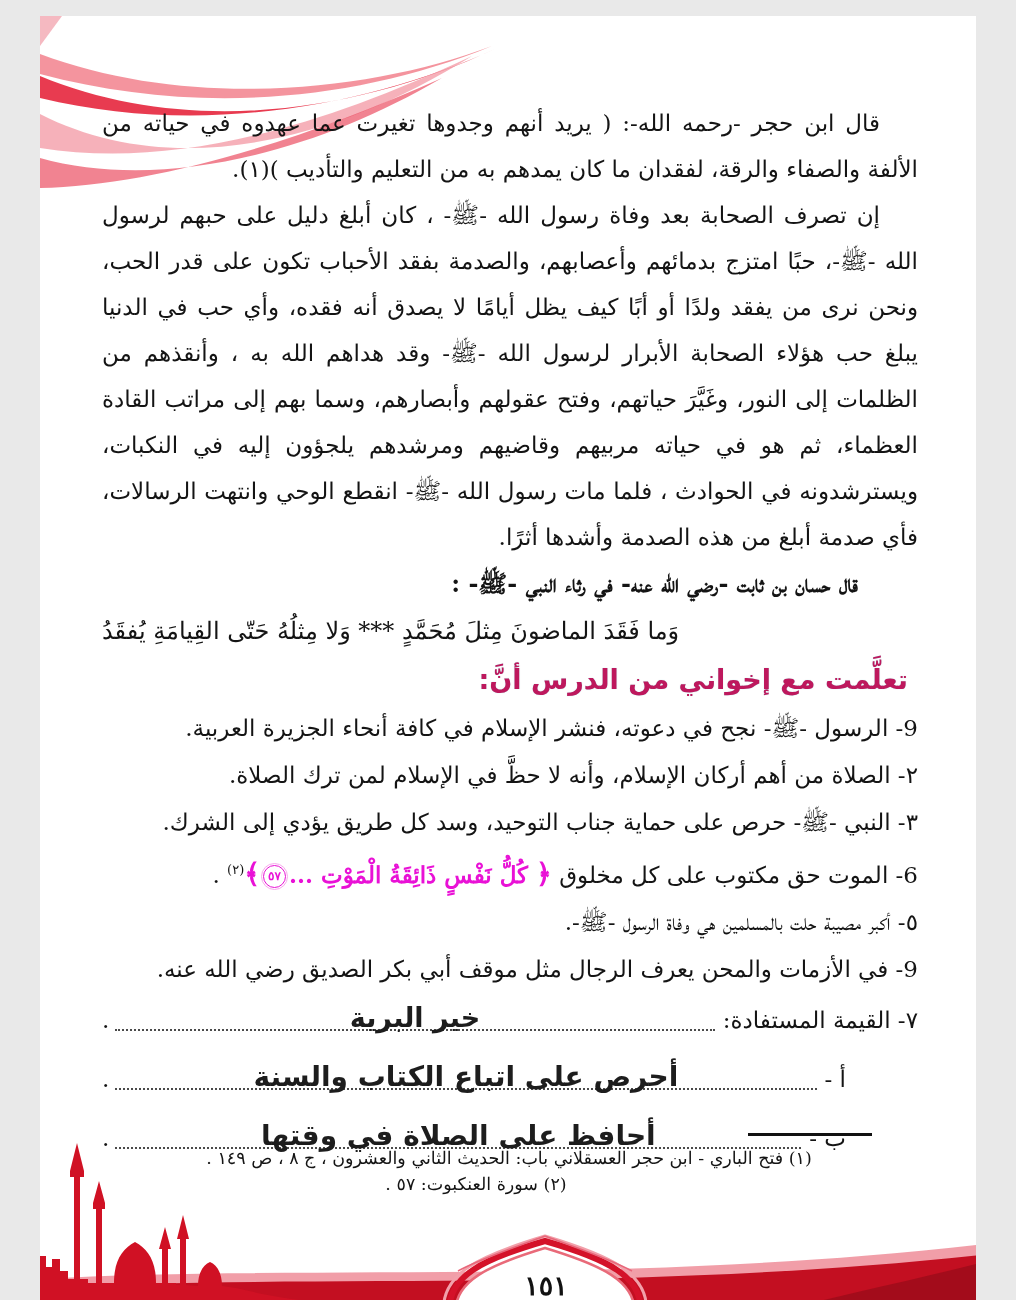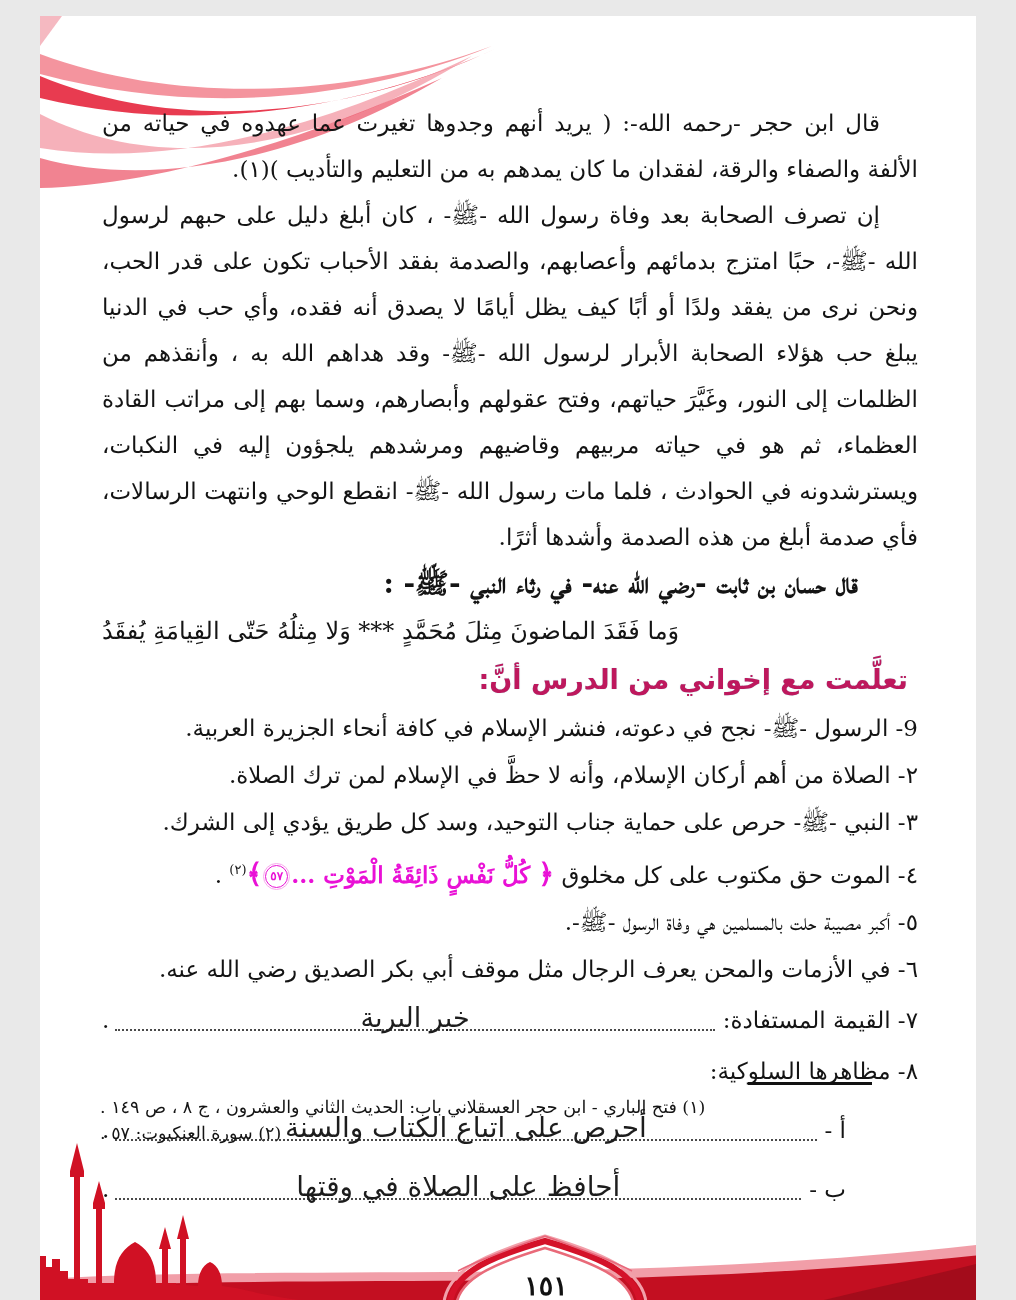--- a/index.html
+++ b/index.html
@@ -21,21 +21,21 @@
     text-align:center;font-size:27px;font-weight:bold;color:#111;
     font-family:Liberation Sans, sans-serif;
   }
   
   .content{position:absolute;top:84px;right:58px;left:62px;}
   p.body{
     margin:0;font-size:23px;line-height:46px;
     text-align:justify;text-indent:38px;
   }
   .hassan-line{
-    font-weight:bold;font-size:28px;line-height:47px;
+    font-weight:bold;font-size:24px;line-height:47px;
     text-align:right;padding-right:60px;
   }
   .poetry{
     font-size:24px;line-height:48px;text-align:left;
   }
   .lesson-heading{
     font-weight:bold;font-size:27px;line-height:50px;
     text-align:right;padding-right:10px;
     color:#be185d;
     text-shadow:0 0 1px rgba(0,170,180,.35);
@@ -53,30 +53,30 @@
   .fn-ref{font-size:13px;vertical-align:super;}
   
   .dotrow{display:flex;align-items:flex-end;font-size:23px;line-height:47px;}
   .dotrow .lbl{white-space:nowrap;}
   .dotline{
     flex:1;position:relative;margin:0 8px 13px 6px;
     border-bottom:2px dotted #4a4a4a;height:2px;
   }
   .dotline .answer{
     position:absolute;left:0;right:0;bottom:-12px;text-align:center;
-    font-weight:normal;font-size:27px;color:#1d1d1d;
+    font-weight:bold;font-size:27px;color:#1d1d1d;
     font-family:"DejaVu Sans","Liberation Sans",sans-serif;
     white-space:nowrap;
   }
   .dot-period{margin-bottom:0;}
   .subrow{padding-right:72px;margin-top:12px;}
   .subrow .answer{font-size:28px;}
   .mt4{margin-top:4px;}
   
-  .footnotes{position:absolute;top:1066px;right:58px;left:60px;text-align:left;}
+  .footnotes{position:absolute;top:1117px;right:58px;left:60px;text-align:center;}
   .fn-sep{width:124px;height:3px;background:#111;margin:0 46px 9px 0;}
   .fn{font-size:17.5px;line-height:26px;margin:0;}
   .fn2{margin-right:66px;}
 </style>
 </head>
 <body>
 
 <div class="page">
 
   <svg class="top-ribbon" width="520" height="200" viewBox="0 0 520 200" aria-hidden="true">
@@ -99,36 +99,35 @@
 
     <div class="lesson-heading">تعلَّمت مع إخواني من الدرس أنَّ:</div>
 
     <div class="item">9- الرسول -ﷺ- نجح في دعوته، فنشر الإسلام في كافة أنحاء الجزيرة العربية.</div>
 
     <div class="item">٢- الصلاة من أهم أركان الإسلام، وأنه لا حظَّ في الإسلام لمن ترك الصلاة.</div>
 
     <div class="item">٣- النبي -ﷺ- حرص على حماية جناب التوحيد، وسد كل طريق يؤدي إلى الشرك.</div>
 
     <div class="item">
-      <span>٤- الموت حق مكتوب على كل مخلوق </span><span class="quran"><span class="bracket">﴿</span> <span>كُلُّ نَفْسٍ ذَائِقَةُ الْمَوْتِ ...</span><span class="ayah-badge">٥٧</span><span class="bracket">﴾</span></span><span class="fn-ref">(٢)</span><span> .</span>
+      <span>6- الموت حق مكتوب على كل مخلوق </span><span class="quran"><span class="bracket">﴿</span> <span>كُلُّ نَفْسٍ ذَائِقَةُ الْمَوْتِ ...</span><span class="ayah-badge">٥٧</span><span class="bracket">﴾</span></span><span class="fn-ref">(٢)</span><span> .</span>
     </div>
 
     <div class="item">٥- أكبر مصيبة حلت بالمسلمين هي وفاة الرسول -ﷺ-.</div>
 
-    <div class="item">٦- في الأزمات والمحن يعرف الرجال مثل موقف أبي بكر الصديق رضي الله عنه.</div>
+    <div class="item">9- في الأزمات والمحن يعرف الرجال مثل موقف أبي بكر الصديق رضي الله عنه.</div>
 
     <div class="dotrow mt4">
       <span class="lbl">٧- القيمة المستفادة:</span>
       <span class="dotline">
         <span class="answer">خير البرية</span>
       </span>
       <span class="dot-period">.</span>
     </div>
 
-    <div class="item mt4">٨- مظاهرها السلوكية:</div>
 
     <div class="dotrow subrow">
       <span class="lbl">أ -</span>
       <span class="dotline">
         <span class="answer">أحرص على اتباع الكتاب والسنة</span>
       </span>
       <span class="dot-period">.</span>
     </div>
 
     <div class="dotrow subrow">

